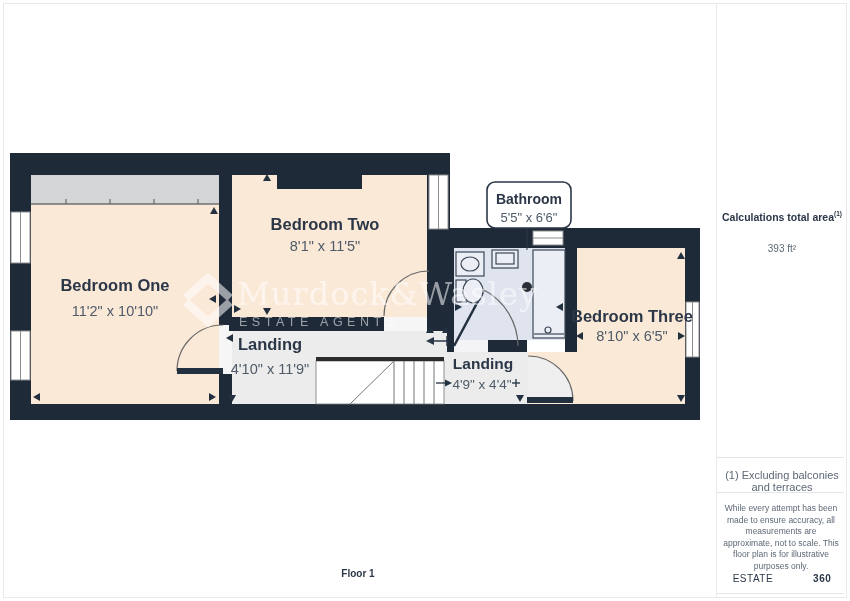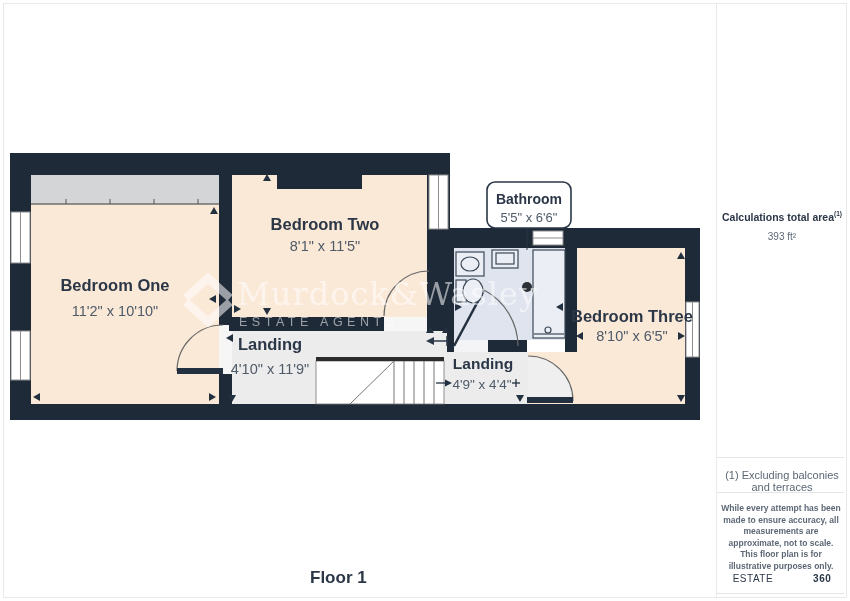--- a/index.html
+++ b/index.html
@@ -12,32 +12,32 @@
   .room-dims{fill:#4e5a68;}
   .wm-brand{font-family:"DejaVu Serif",serif;fill:#ffffff;}
   .wm-tag{fill:#ffffff;letter-spacing:4.5px;}
   
   .sidebar{position:absolute;left:716px;top:4px;width:130px;height:593px;
            border-left:1px solid #eaeaea;}
   .sidebar .divider{position:absolute;left:0;right:3px;border-top:1px solid #e5e5e5;}
   .area-block{position:absolute;top:206px;left:0;right:0;text-align:center;}
   .area-title{font-size:10.5px;font-weight:bold;color:#2b3747;}
   .area-title sup{font-size:6.5px;}
-  .area-value{font-size:10px;color:#5d6875;margin-top:8px;}
+  .area-value{font-size:10px;color:#5d6875;margin-top:20px;}
   .footnote{position:absolute;top:465px;left:0;right:0;text-align:center;
             font-size:11px;color:#5d6875;}
   .disclaimer{position:absolute;top:499px;left:4px;right:6px;text-align:center;
-              font-size:8.5px;line-height:11.5px;color:#5d6875;font-weight:bold;}
+              font-size:8.5px;line-height:11.5px;color:#5d6875;}
   .standards{position:absolute;top:545px;left:4px;right:6px;text-align:center;
              font-size:8.5px;line-height:11.5px;color:#5d6875;}
   .brand{position:absolute;top:569px;left:0;right:0;text-align:center;
          font-size:10px;color:#2b3747;letter-spacing:.5px;}
   .brand .suffix{font-weight:bold;margin-left:40px;}
-  .floor-label{position:absolute;left:310px;top:568px;width:96px;text-align:left;
-               font-size:17px;font-weight:bold;color:#2b3747;}
+  .floor-label{position:absolute;left:310px;top:568px;width:96px;text-align:center;
+               font-size:10px;font-weight:bold;color:#2b3747;}
 </style>
 </head>
 <body>
 
 <div class="frame"></div>
 
 <svg class="plan" width="850" height="601" viewBox="0 0 850 601">
 
   <g>
     <rect x="31" y="175" width="188" height="229" fill="#fbe9d8"></rect>

